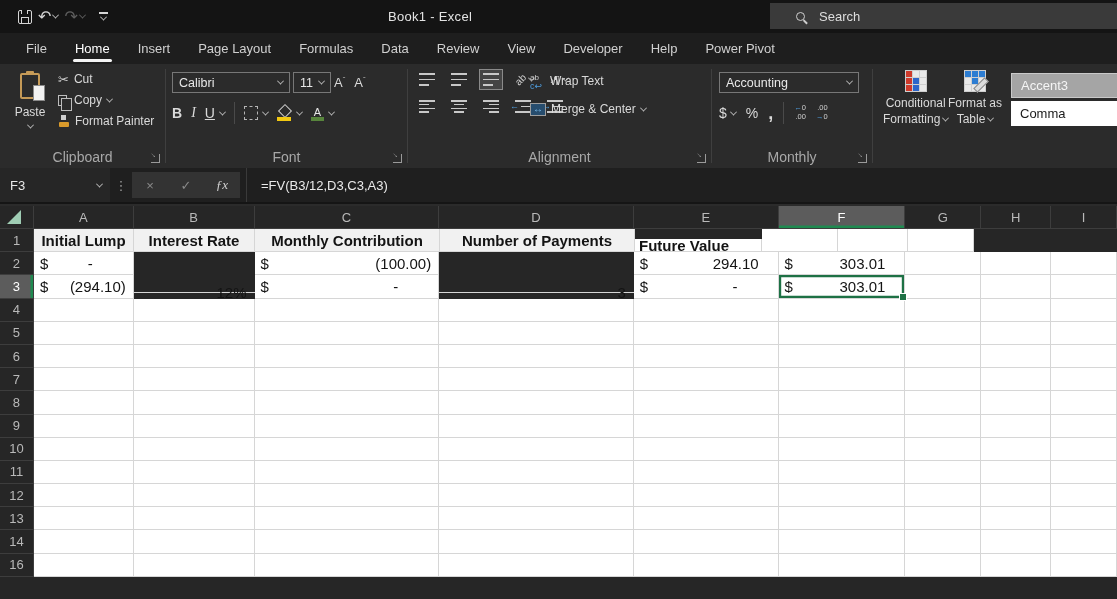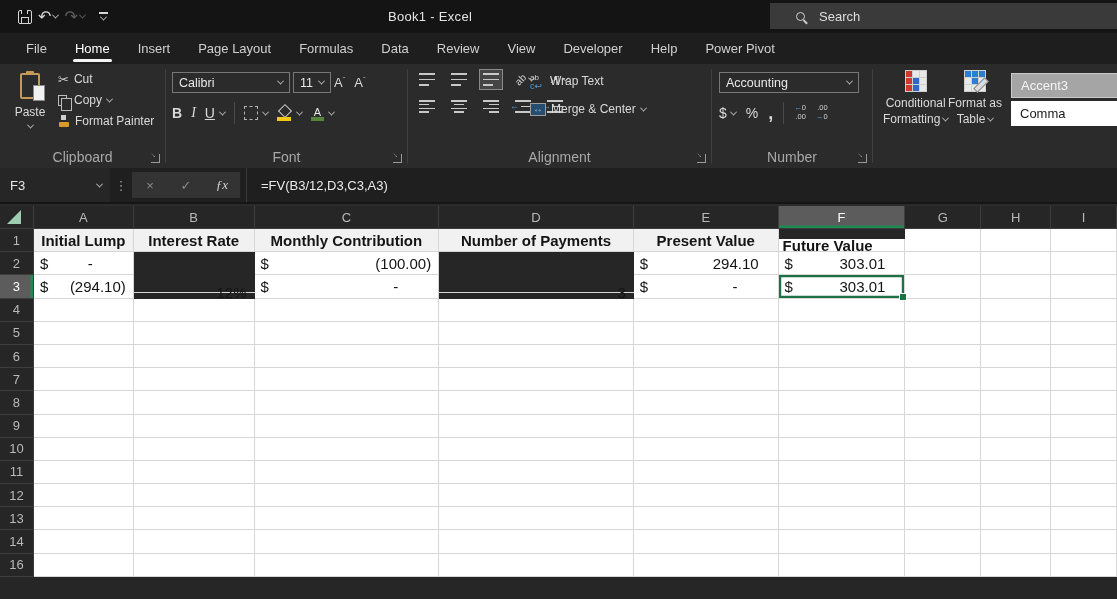--- a/index.html
+++ b/index.html
@@ -376,21 +376,21 @@
         <span class="n-dollar">
             <span>$</span>
             <span class="chev"></span>
           </span>
         <span class="n-pct">%</span>
         <span class="n-comma">,</span>
         <span class="num-sep"></span>
         <span class="dec"><span class="blue">←</span>0<br><span>.00</span></span>
         <span class="dec"><span>.00</span><br><span class="blue">→</span>0</span>
       </div>
-      <div class="grouplabel">Number</div>
+      <div class="grouplabel">Monthly</div>
       <span class="launcher"></span>
     </div>
 
     <div class="vsep"></div>
 
     <div class="rgroup g-styles">
       <div class="bigbtn fat-btn">
         <span class="icon-fat">
             <span class="b"></span>
             <span class="b"></span>
@@ -461,21 +461,20 @@
         <div class="col-hdr" style="width: 76px;">G</div>
         <div class="col-hdr" style="width: 70px;">H</div>
         <div class="col-hdr" style="width: 66px;">I</div>
       </div>
       <div class="grow">
         <div class="row-hdr">1</div>
         <div class="cell k-header" style="width: 100px;">Initial Lump</div>
         <div class="cell k-header" style="width: 121px;">Interest Rate</div>
         <div class="cell k-header" style="width: 185px;">Monthly Contribution</div>
         <div class="cell k-header" style="width: 195px;">Number of Payments</div>
-        <div class="cell k-header" style="width: 145px;">Present Value</div>
         <div class="cell k-title" style="width: 127px;">Future Value</div>
         <div class="cell" style="width: 76px;"></div>
         <div class="cell" style="width: 70px;"></div>
         <div class="cell" style="width: 66px;"></div>
       </div>
       <div class="grow">
         <div class="row-hdr">2</div>
         <div class="cell k-acc" style="width: 100px;">
           <span class="cur">$</span>
           <span class="val pad-lg">-</span>

